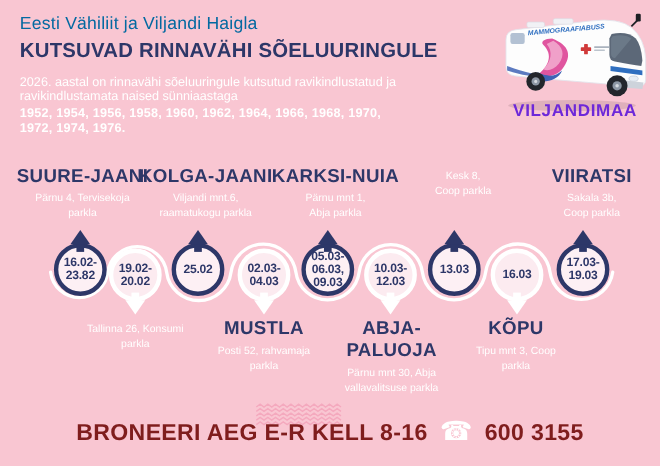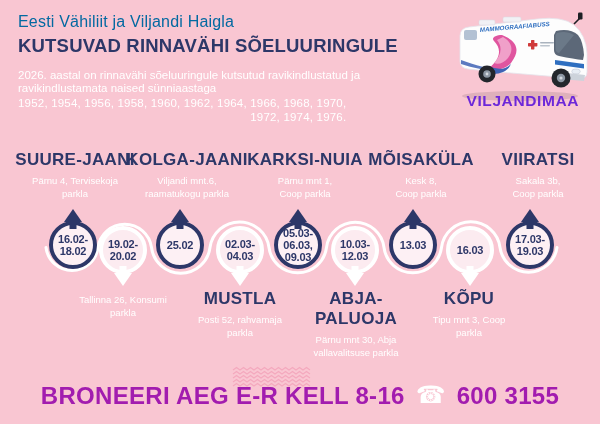--- a/index.html
+++ b/index.html
@@ -6,37 +6,37 @@
   body{
     width:600px;height:424px;position:relative;overflow:hidden;
     background:#f9c6d2;
     font-family:"Liberation Sans",sans-serif;
   }
   .abs{position:absolute;}
   
   .org-line{left:18px;top:13px;font-size:16px;color:#0369a1;letter-spacing:.2px;text-align:center;}
   .main-title{left:18px;top:35px;font-size:18.5px;font-weight:800;color:#2d3768;letter-spacing:.2px;}
   .intro{left:18px;top:69px;font-size:11.5px;color:#ffffff;line-height:1.17;white-space:pre-line;}
-  .years{left:18px;top:97px;font-size:11.5px;font-weight:400;color:#ffffff;line-height:1.18;white-space:pre-line;letter-spacing:.2px;text-align:right;}
+  .years{left:18px;top:97px;font-size:11.5px;font-weight:700;color:#ffffff;line-height:1.18;white-space:pre-line;letter-spacing:.2px;}
   .region{right:21px;top:91px;text-align:right;font-weight:800;font-size:15.5px;color:#6d28d9;line-height:1.33;letter-spacing:.6px;}
   
   .stop{width:130px;text-align:center;}
   .stop-name{font-weight:800;font-size:17px;color:#2d3768;letter-spacing:.3px;}
   .stop-addr{font-size:9.5px;color:#ffffff;line-height:1.32;margin-top:5px;white-space:pre-line;}
   .stop-top{top:150px;}
   .stop-bottom{top:289px;}
   
   .date{width:54px;height:44px;display:flex;align-items:center;justify-content:center;
         text-align:center;font-weight:800;font-size:11px;color:#2d3768;line-height:1.12;
         letter-spacing:-.2px;white-space:pre-line;}
   .date-top{top:223px;}
   .date-bottom{top:228px;}
   
   .footer{left:0;right:0;top:382px;display:flex;justify-content:center;align-items:center;gap:11px;}
-  .footer-text{font-size:24px;font-weight:800;color:#a21caf;letter-spacing:.3px;}
+  .footer-text{font-size:21px;font-weight:800;color:#7f1d1d;letter-spacing:.3px;}
   .phone-icon{font-size:24px;color:#ffffff;line-height:1;transform:translateY(-1px);}
   svg{display:block;}
   .deco{left:0;top:0;}
   .bus{left:447px;top:8px;}
 </style>
 </head>
 <body>
 
 <svg class="abs deco" width="600" height="424" viewBox="0 0 600 424">
 
@@ -144,35 +144,34 @@
 parkla</div>
 </div>
 <div class="abs stop stop-top" style="left:122px">
   <div class="stop-name">KOLGA-JAANI</div>
   <div class="stop-addr">Viljandi mnt.6,
 raamatukogu parkla</div>
 </div>
 <div class="abs stop stop-top" style="left:240px">
   <div class="stop-name">KARKSI-NUIA</div>
   <div class="stop-addr">Pärnu mnt 1,
-Coop parkla</div>
+Abja parkla</div>
 </div>
 <div class="abs stop stop-top" style="left:356px">
-  <div class="stop-name">MÕISAKÜLA</div>
   <div class="stop-addr">Kesk 8,
 Coop parkla</div>
 </div>
 <div class="abs stop stop-top" style="left:473px">
   <div class="stop-name">VIIRATSI</div>
   <div class="stop-addr">Sakala 3b,
 Coop parkla</div>
 </div>
 
 <div class="abs date date-top" style="left:46px">16.02-
-18.02</div>
+23.82</div>
 <div class="abs date date-top" style="left:153px">25.02</div>
 <div class="abs date date-top" style="left:271px">05.03-
 06.03,
 09.03</div>
 <div class="abs date date-top" style="left:386px">13.03</div>
 <div class="abs date date-top" style="left:503px">17.03-
 19.03</div>
 
 <div class="abs date date-bottom" style="left:96px">19.02-
 20.02</div>

